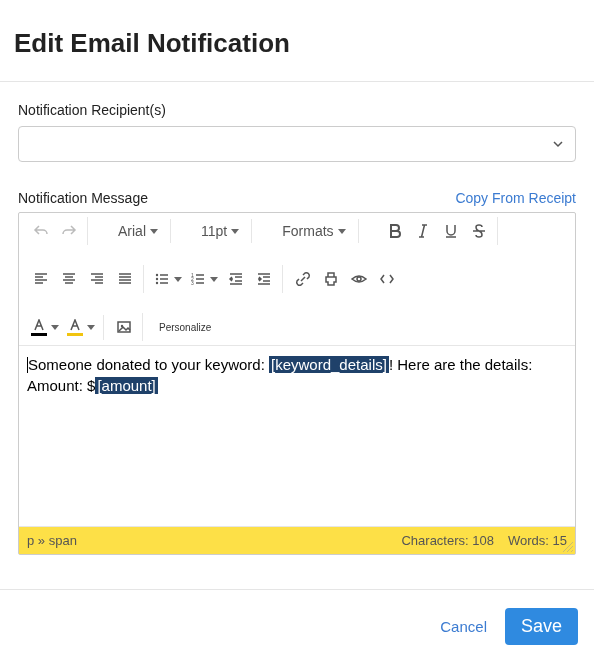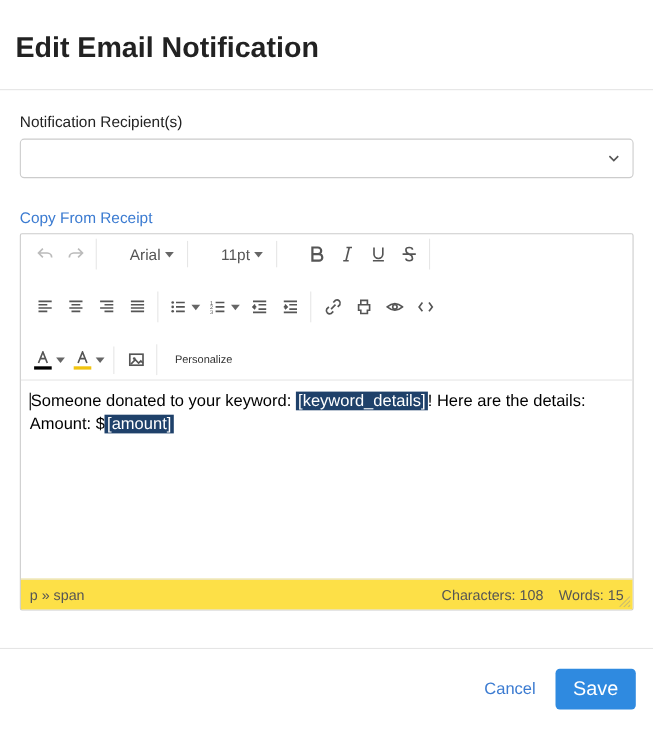--- a/index.html
+++ b/index.html
@@ -51,20 +51,21 @@
     <div class="select-wrap">
       <div class="select"></div>
       <span class="select-caret">
         <svg width="12" height="12" viewBox="0 0 12 12">
             <path d="M2 4 L6 8 L10 4" fill="none" stroke="#555" stroke-width="1.5"></path>
           </svg>
       </span>
     </div>
 
     <div class="msg-header">
+      <div class="label" style="margin:0">Notification Message</div>
       <div class="copy-link">Copy From Receipt</div>
     </div>
 
     <div class="editor-box">
       <div class="toolbar">
 
         <div class="tgroup">
           <button class="tbtn disabled">
             <svg width="16" height="16" viewBox="0 0 16 16">
                 <path d="M6 3 L2 7 L6 11 M2 7 H10 A4 4 0 0 1 14 11" fill="none" stroke="currentColor" stroke-width="1.5"></path>
@@ -78,20 +79,26 @@
         </div>
         <div class="tgroup">
           <div class="tdrop">
             <span>Arial</span>
             <span class="caret"></span>
           </div>
         </div>
         <div class="tgroup">
           <div class="tdrop">
             <span>11pt</span>
+            <span class="caret"></span>
+          </div>
+        </div>
+        <div class="tgroup">
+          <div class="tdrop">
+            <span>Formats</span>
             <span class="caret"></span>
           </div>
         </div>
         <div class="tgroup">
           <button class="tbtn">
             <svg width="16" height="16" viewBox="0 0 16 16">
                 <path d="M4 2 H9 A3 3 0 0 1 9 8 H4 Z M4 8 H10 A3 3 0 0 1 10 14 H4 Z" fill="none" stroke="currentColor" stroke-width="2"></path>
               </svg>
           </button>
           <button class="tbtn">

